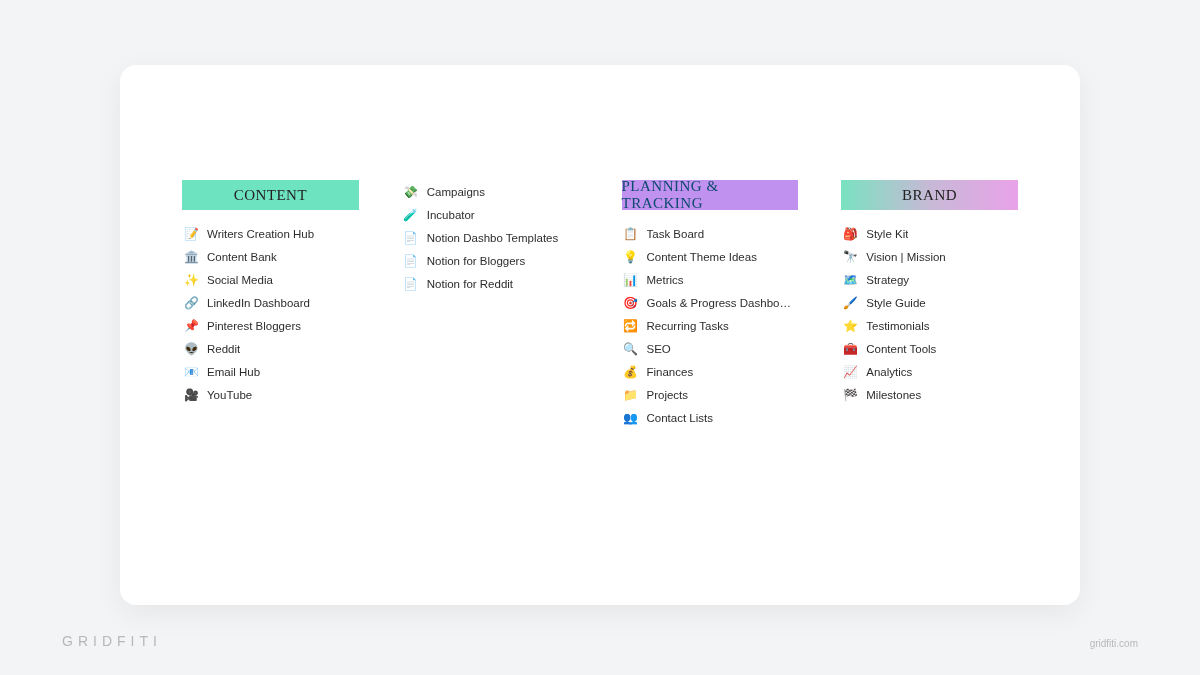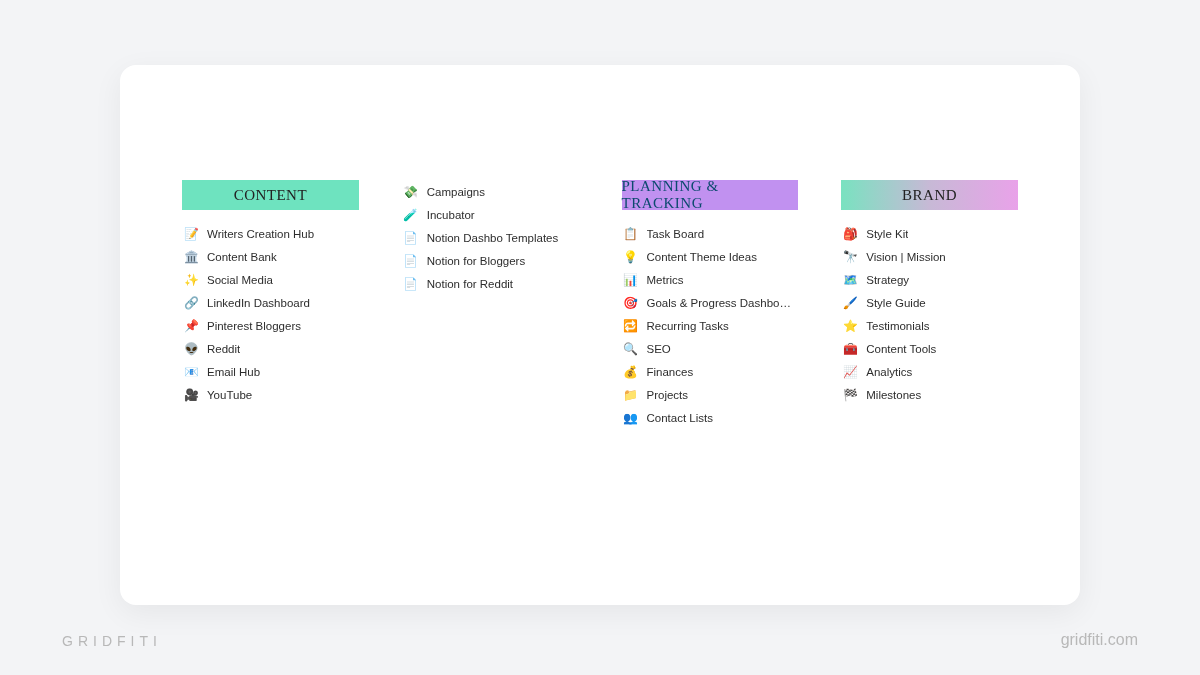--- a/index.html
+++ b/index.html
@@ -75,21 +75,21 @@
       bottom: 26px;
       font-size: 14px;
       letter-spacing: 5px;
       color: #b8b8b8;
       font-weight: 400;
     }
     .watermark-right {
       position: absolute;
       right: 62px;
       bottom: 26px;
-      font-size: 16px;
+      font-size: 10px;
       color: #b8b8b8;
     }
   </style>
 </head>
 <body>
 
 <div class="card">
 
   <div class="col">
     <div class="col-header content">CONTENT</div>

